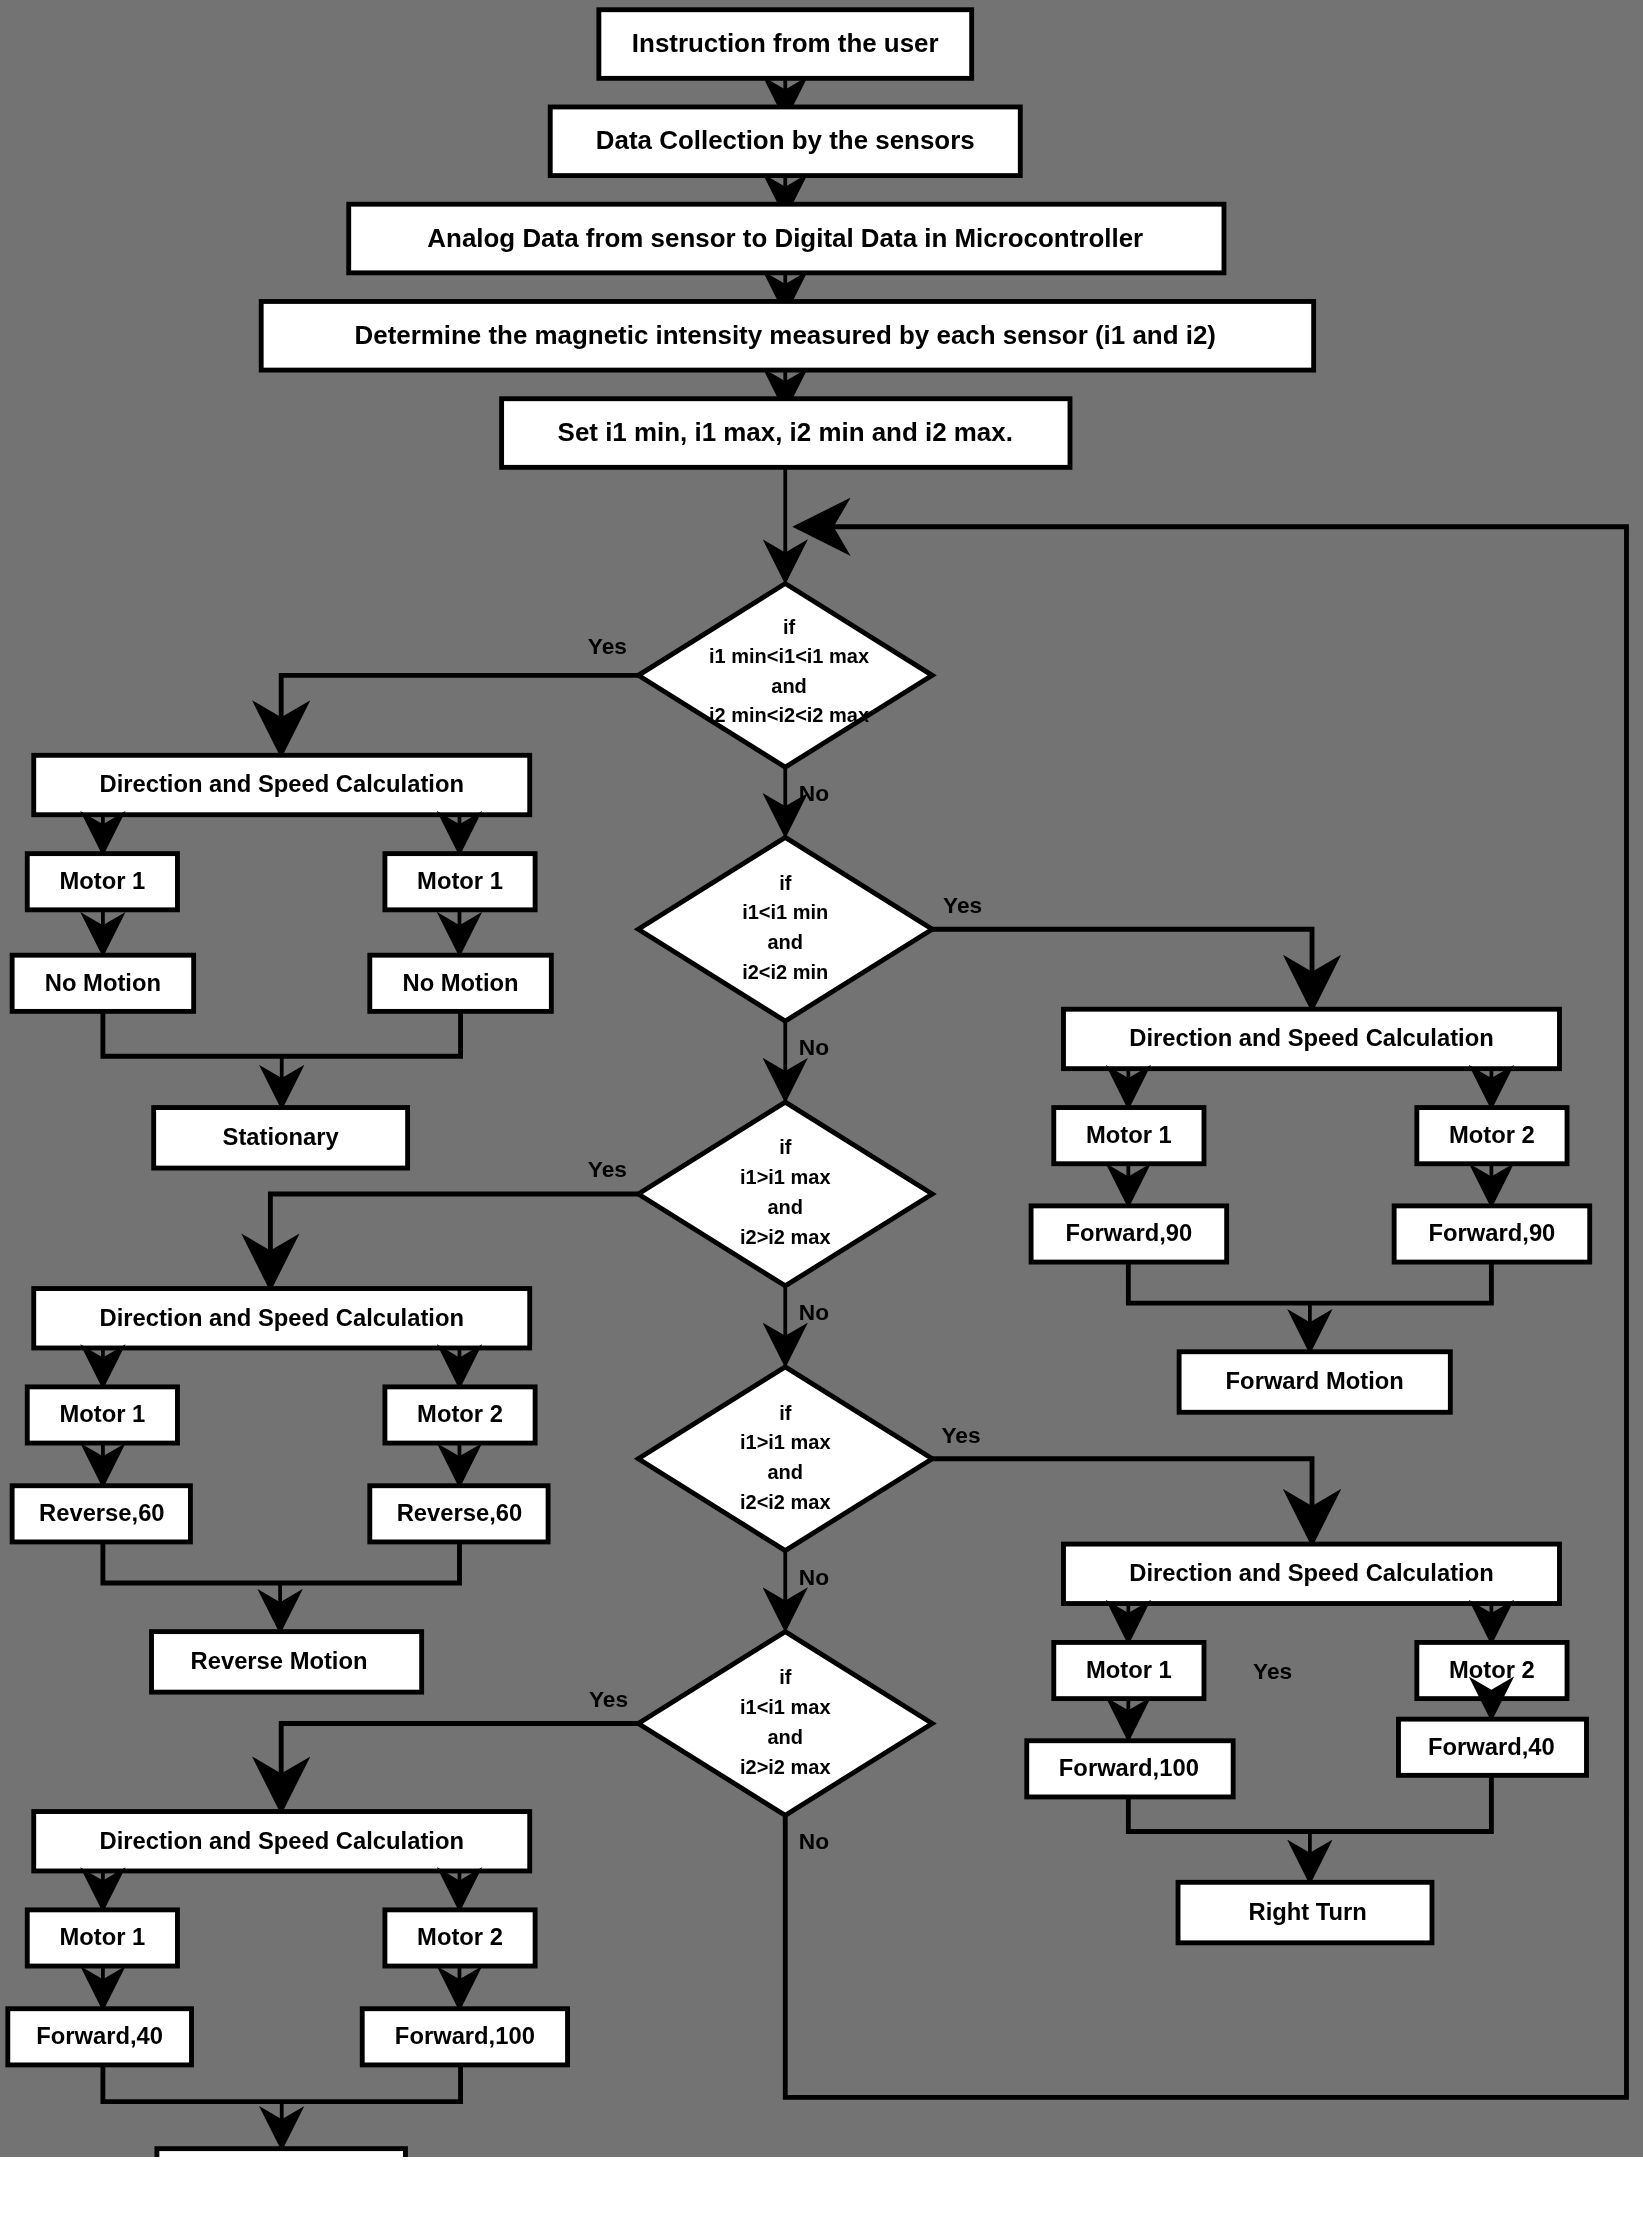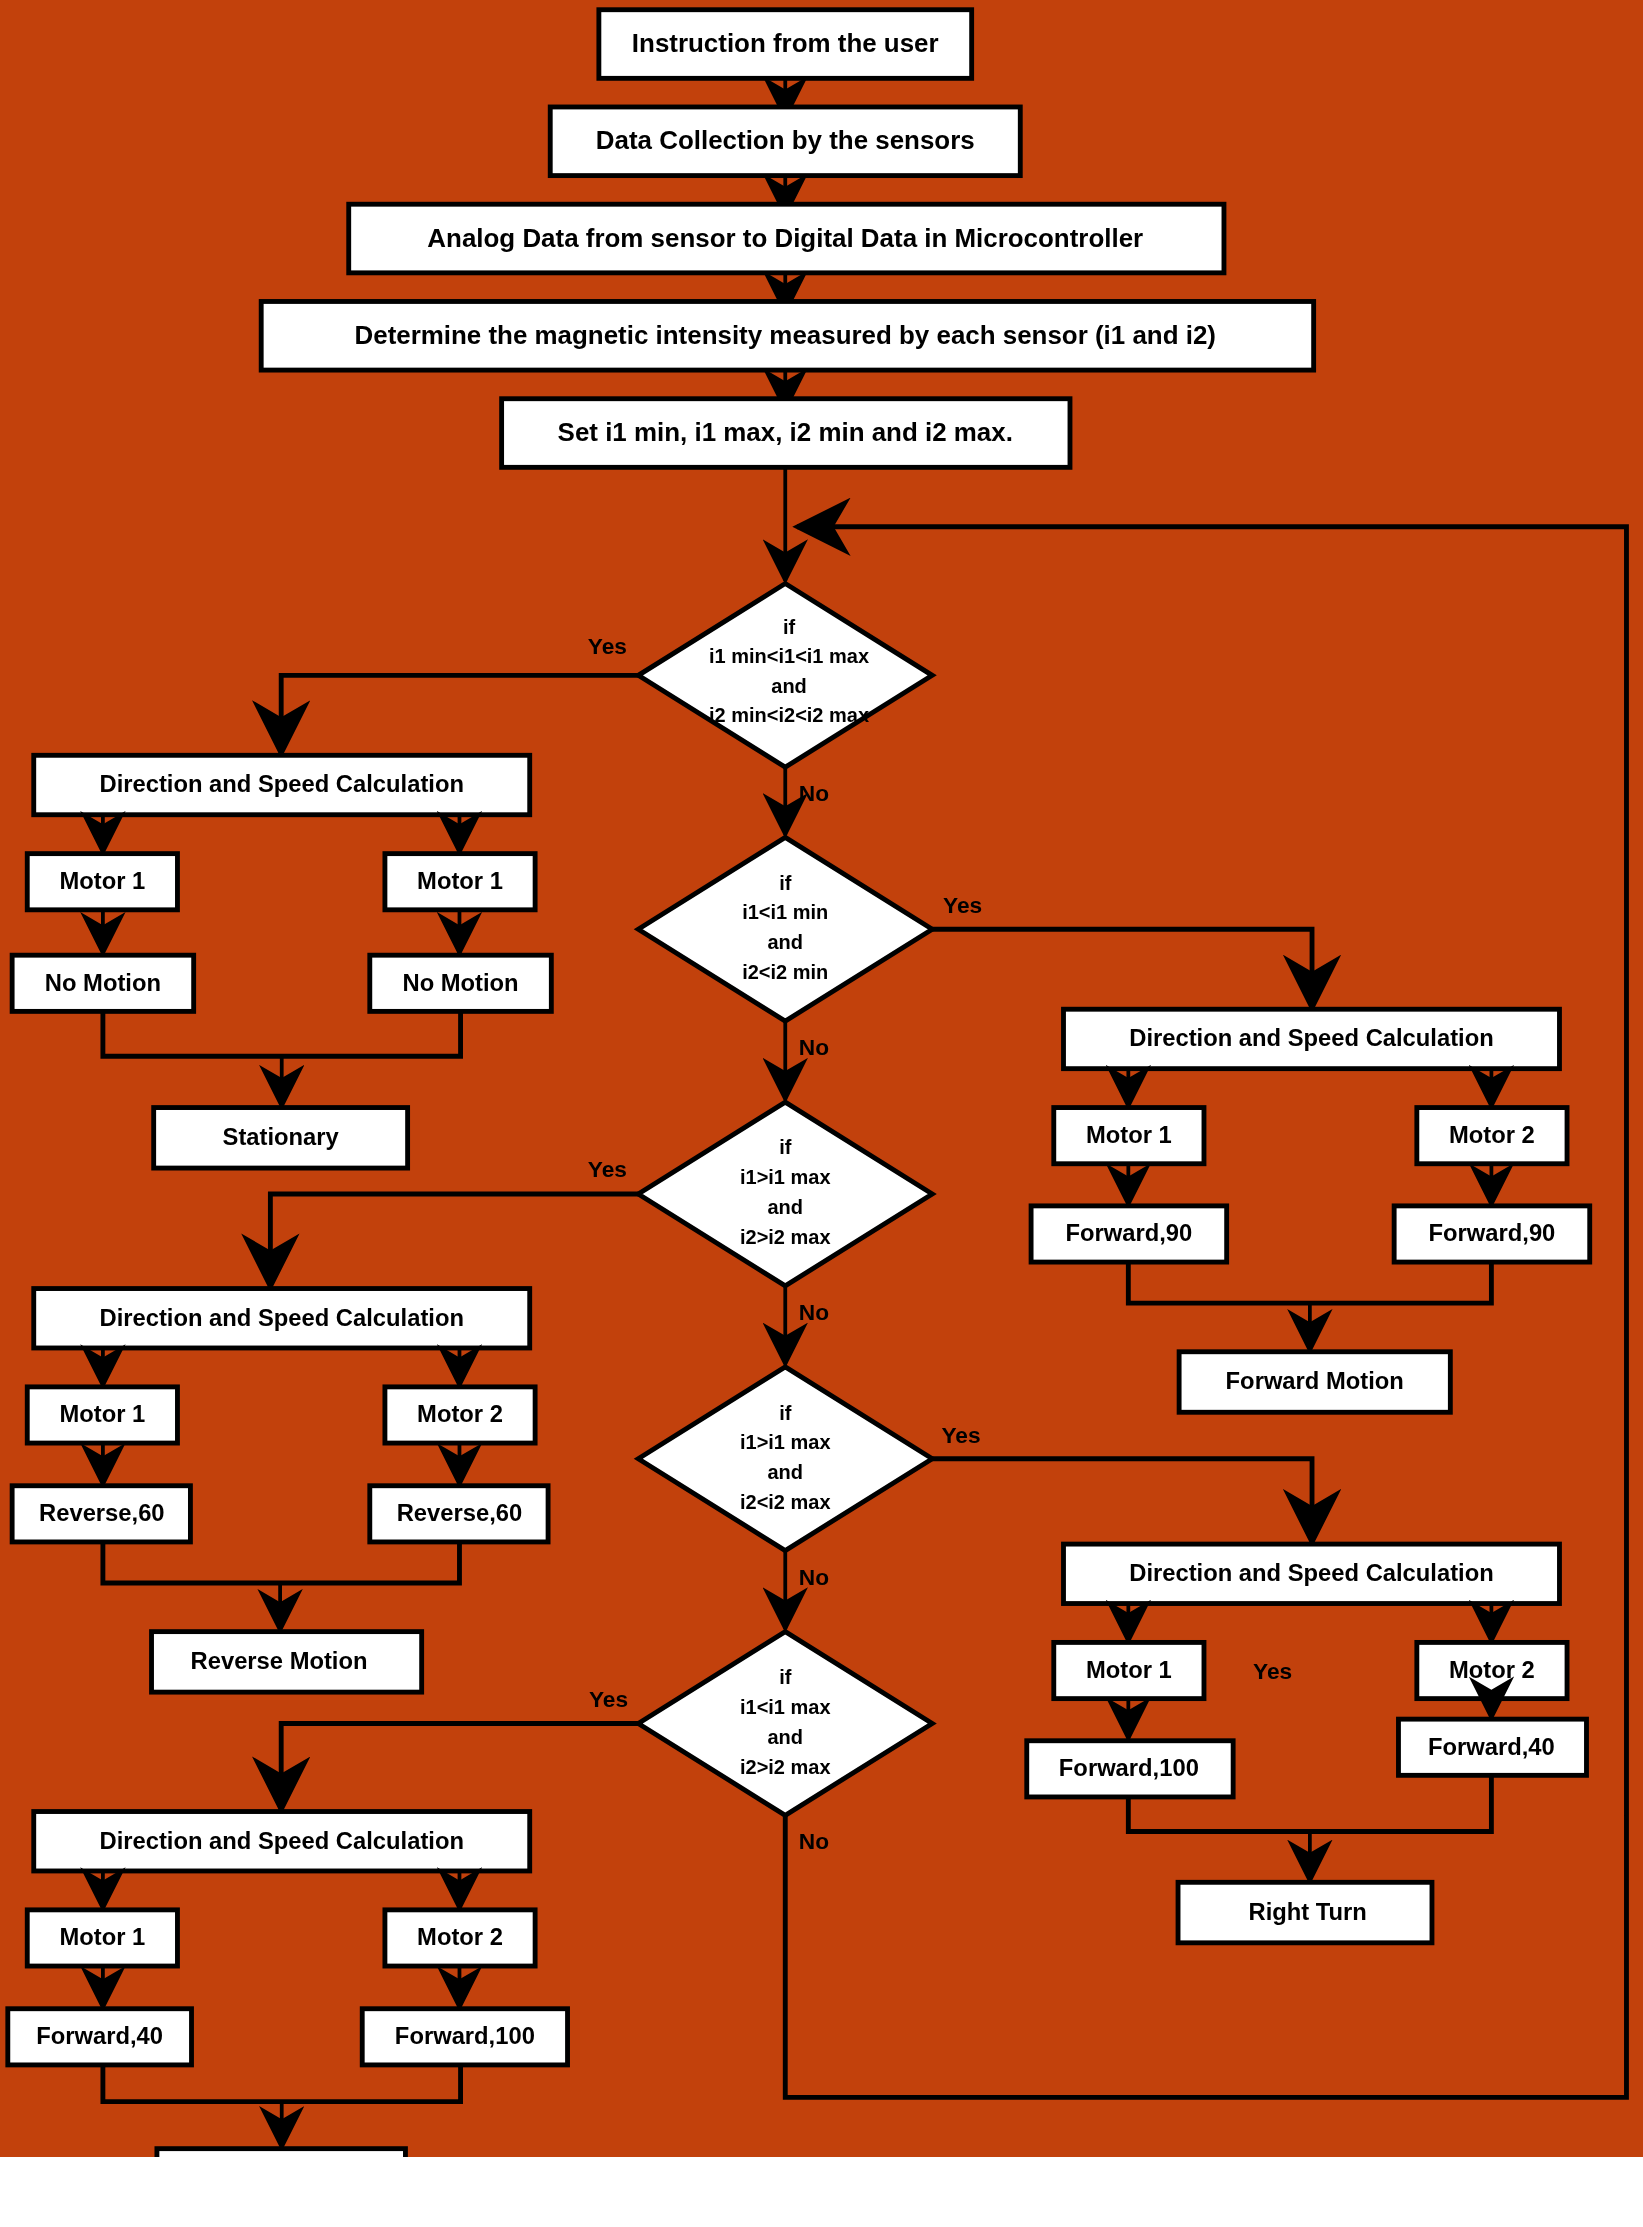--- a/index.html
+++ b/index.html
@@ -4,21 +4,21 @@
 <style>
   html, body {
     margin: 0;
     padding: 0;
     background: #ffffff;
   }
   #flowchart-root {
     position: relative;
     width: 1644px;
     height: 2157px;
-    background: #c2410c;
+    background: #737373;
     font-family: "Liberation Sans", sans-serif;
   }
   svg.fc {
     position: absolute;
     top: 0; left: 0;
     width: 1644px;
     height: 2227px;
     display: block;
   }
   .node-box {

